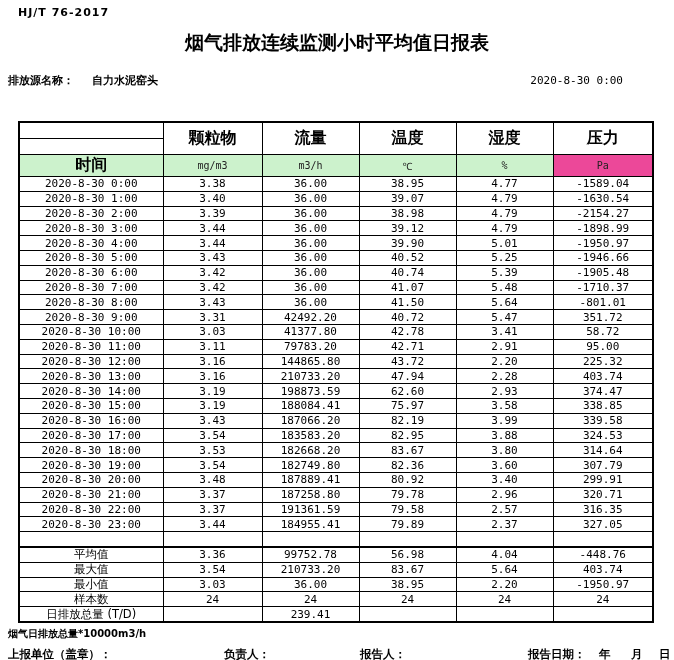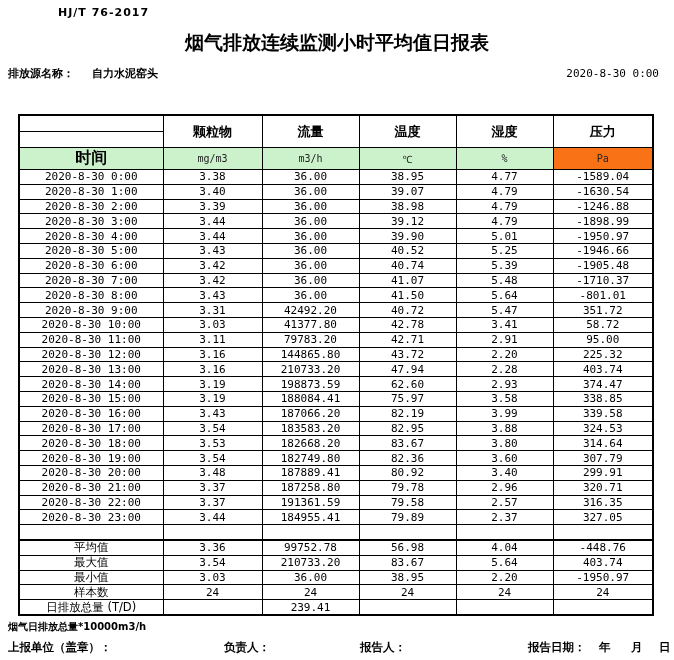--- a/index.html
+++ b/index.html
@@ -3,42 +3,42 @@
 <meta charset="utf-8">
 <style>
   html,body{margin:0;padding:0;}
   body{
     width:674px;height:660px;background:#ffffff;color:#000;
     font-family:"DejaVu Sans","Liberation Sans",sans-serif;
     overflow:hidden;position:relative;
   }
   .std{
     padding:6px 0 0 18px;font-size:11px;font-weight:bold;
-    font-family:"DejaVu Sans",sans-serif;letter-spacing:1px;margin-left:40px;
+    font-family:"DejaVu Sans",sans-serif;letter-spacing:1px;
   }
   .title{
     margin-top:11px;text-align:center;font-size:19px;font-weight:bold;
   }
   .meta-row{
-    margin-top:10px;padding:0 15px 0 8px;display:flex;align-items:baseline;
+    margin-top:17px;padding:0 51px 0 8px;display:flex;align-items:baseline;
     font-size:11px;
   }
   .meta-row .lbl{font-weight:bold;}
   .meta-row .src{font-weight:bold;margin-left:18px;}
   .meta-row .dt{margin-left:auto;font-family:"DejaVu Sans Mono","Liberation Mono",monospace;font-size:11px;}
   table{
     border-collapse:collapse;table-layout:fixed;
     margin:33px 0 0 18px;border:2px solid #000;
     width:636px;
   }
   th,td{
     border:1px solid #000;padding:0;text-align:center;vertical-align:middle;
     overflow:hidden;white-space:nowrap;
   }
-  thead th{font-weight:bold;font-size:13px;height:15px;}
+  thead th{font-weight:bold;font-size:16px;height:15px;}
   .unit-row th{height:15px;font-size:16px;}
   .unit-row td{height:15px;font-size:10px;color:#222;
     font-family:"DejaVu Sans Mono","Liberation Mono",monospace;}
   .num{
     font-family:"DejaVu Sans Mono","Liberation Mono",monospace;
     font-size:11px;font-weight:normal;
   }
   tbody td{height:13.8px;line-height:13px;font-size:11px;}
   tbody .sum-label{font-family:"DejaVu Sans",sans-serif;font-size:11.5px;margin-left:20px;}
   tbody tr.spacer-row td{border-bottom:2px solid #000;}
@@ -83,21 +83,21 @@
     </tr>
     <tr>
       <th></th>
     </tr>
     <tr class="unit-row">
       <th style="background: rgb(204, 242, 204);">时间</th>
       <td style="background: rgb(204, 242, 204);">mg/m3</td>
       <td style="background: rgb(204, 242, 204);">m3/h</td>
       <td style="background: rgb(204, 242, 204);">℃</td>
       <td style="background: rgb(204, 242, 204);">%</td>
-      <td style="background: #f97316;">Pa</td>
+      <td style="background: #ec4899;">Pa</td>
     </tr>
   </thead>
   <tbody id="tbody">
       <tr>
         <td class="num">2020-8-30 0:00</td>
         <td class="num">3.38</td>
         <td class="num">36.00</td>
         <td class="num">38.95</td>
         <td class="num">4.77</td>
         <td class="num">-1589.04</td>
@@ -109,21 +109,21 @@
         <td class="num">39.07</td>
         <td class="num">4.79</td>
         <td class="num">-1630.54</td>
       </tr>
       <tr>
         <td class="num">2020-8-30 2:00</td>
         <td class="num">3.39</td>
         <td class="num">36.00</td>
         <td class="num">38.98</td>
         <td class="num">4.79</td>
-        <td class="num">-1246.88</td>
+        <td class="num">-2154.27</td>
       </tr>
       <tr>
         <td class="num">2020-8-30 3:00</td>
         <td class="num">3.44</td>
         <td class="num">36.00</td>
         <td class="num">39.12</td>
         <td class="num">4.79</td>
         <td class="num">-1898.99</td>
       </tr>
       <tr>

